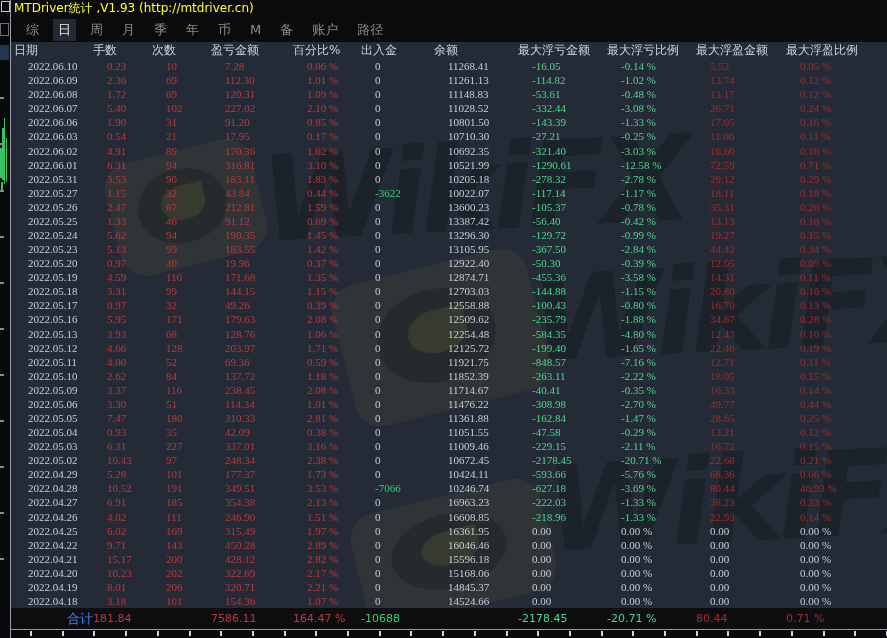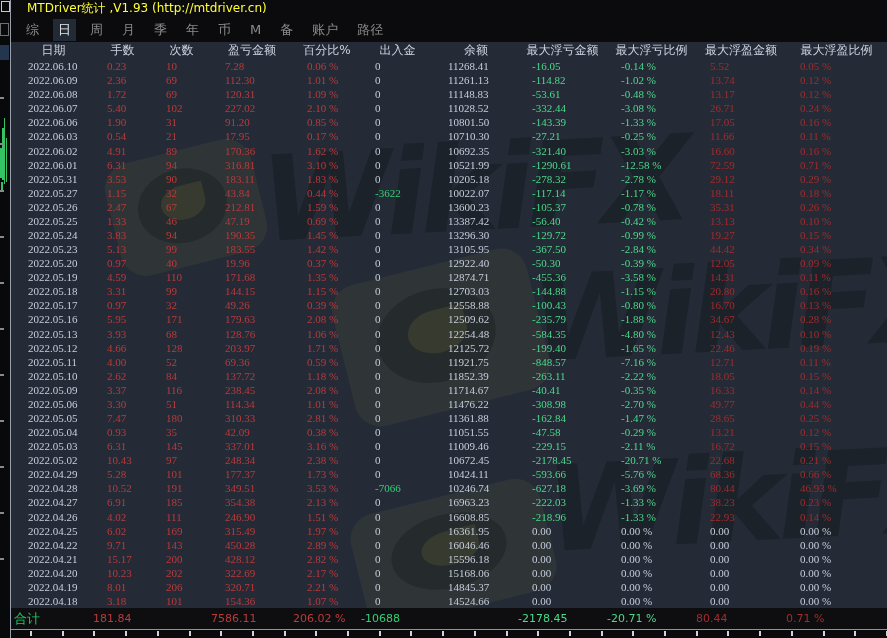--- a/index.html
+++ b/index.html
@@ -11,45 +11,45 @@
   .ls-icon1{position:absolute;left:1px;top:1px;width:7px;height:9px;border:1px solid #c8c8c8;}
   .ls-icon2{position:absolute;left:0;top:23px;width:7px;height:11px;border:1px solid #6f6f6f;}
   .ls-blue{position:absolute;left:0;top:45px;width:9px;height:15px;background:#24364f;}
   .ls-dash{position:absolute;left:0;width:4px;height:2px;background:#8a8a8a;}
   .ls-bar{position:absolute;background:#35c463;}
 
   
   .window{position:absolute;left:10px;top:0;width:877px;height:638px;
           background:#242b37;border-left:1px solid #99a0ab;box-sizing:border-box;}
   .title-bar{position:absolute;left:0;top:0;right:0;height:17px;background:#0b0b0d;
-             color:var(--title_yellow);font-size:12px;line-height:17px;padding-left:16px;white-space:nowrap;}
+             color:var(--title_yellow);font-size:12px;line-height:17px;padding-left:3px;white-space:nowrap;}
   .menu-bar{position:absolute;left:0;top:17px;right:0;height:25px;background:#0b0b0d;
             display:flex;align-items:center;gap:9px;padding-left:10px;}
   .menu-item{color:#8a8a8a;font-size:13px;padding:2px 5px;cursor:default;}
   .menu-item.selected{background:#222a36;color:#e8e8e8;}
 
   
   .grid-row{display:grid;padding-left:3px;
     grid-template-columns:79px 59px 59px 82px 68px 73px 84px 89px 89px 90px 1fr;}
   .header-row{position:absolute;left:0;top:42px;right:0;height:17px;
-              font-size:12px;color:#ccd3e0;line-height:17px;text-align:center;}
+              font-size:12px;color:#ccd3e0;line-height:17px;}
   .tbody{position:absolute;left:0;top:59px;right:0;height:549px;display:flex;flex-direction:column;}
   .trow{flex:1 1 auto;font-size:11px;display:grid;align-items:center;padding-left:17px;
     grid-template-columns:79px 59px 59px 82px 68px 73px 84px 89px 89px 90px 1fr;font-family:Liberation Serif, serif;}
   .cell{white-space:nowrap;overflow:hidden;}
   .date{color:#c6cedd;}
   .neutral{color:#c6cedd;}
   .red{color:var(--red);}
   .red2{color:var(--dark_red);}
   .green{color:var(--green);}
   .green2{color:var(--green2);}
   .footer-row{position:absolute;left:0;top:608px;right:0;height:21px;background:#0e0e10;
               font-size:11px;align-items:center;display:grid;padding-left:3px;
               grid-template-columns:79px 59px 59px 82px 68px 73px 84px 89px 89px 90px 1fr;}
-  .flabel{color:#22c55e;font-size:13px;text-align:left;}
+  .flabel{color:#3b82f6;font-size:13px;text-align:right;}
 
   
   .tick-strip{position:absolute;left:0;top:629px;width:887px;height:9px;background:#0a0a0c;
               border-top:1px solid #8d939e;box-sizing:border-box;}
   .tick-strip::after{content:"";position:absolute;left:19px;top:1px;right:0;height:5px;
      background:repeating-linear-gradient(90deg,#cfd4da 0 2px,transparent 2px 31.7px);}
 
   
   .wm-tile{position:absolute;border-radius:26px;background:rgba(140,125,62,0.11);
            transform:rotate(-14deg);}
@@ -266,32 +266,32 @@
         <span class="cell c6 neutral">13600.23</span>
         <span class="cell c7 green">-105.37</span>
         <span class="cell c8 green">-0.78 %</span>
         <span class="cell c9 red2">35.31</span>
         <span class="cell c10 red2">0.26 %</span>
       </div>
       <div class="trow">
         <span class="cell c0 date">2022.05.25</span>
         <span class="cell c1 red">1.33</span>
         <span class="cell c2 red">46</span>
-        <span class="cell c3 red">47.19</span>
+        <span class="cell c3 red">91.12</span>
         <span class="cell c4 red">0.69 %</span>
         <span class="cell c5 neutral">0</span>
         <span class="cell c6 neutral">13387.42</span>
         <span class="cell c7 green">-56.40</span>
         <span class="cell c8 green">-0.42 %</span>
         <span class="cell c9 red2">13.13</span>
         <span class="cell c10 red2">0.10 %</span>
       </div>
       <div class="trow">
         <span class="cell c0 date">2022.05.24</span>
-        <span class="cell c1 red">3.83</span>
+        <span class="cell c1 red">5.62</span>
         <span class="cell c2 red">94</span>
         <span class="cell c3 red">190.35</span>
         <span class="cell c4 red">1.45 %</span>
         <span class="cell c5 neutral">0</span>
         <span class="cell c6 neutral">13296.30</span>
         <span class="cell c7 green">-129.72</span>
         <span class="cell c8 green">-0.99 %</span>
         <span class="cell c9 red2">19.27</span>
         <span class="cell c10 red2">0.15 %</span>
       </div>
@@ -473,21 +473,21 @@
         <span class="cell c5 neutral">0</span>
         <span class="cell c6 neutral">11051.55</span>
         <span class="cell c7 green">-47.58</span>
         <span class="cell c8 green">-0.29 %</span>
         <span class="cell c9 red2">13.21</span>
         <span class="cell c10 red2">0.12 %</span>
       </div>
       <div class="trow">
         <span class="cell c0 date">2022.05.03</span>
         <span class="cell c1 red">6.31</span>
-        <span class="cell c2 red">145</span>
+        <span class="cell c2 red">227</span>
         <span class="cell c3 red">337.01</span>
         <span class="cell c4 red">3.16 %</span>
         <span class="cell c5 neutral">0</span>
         <span class="cell c6 neutral">11009.46</span>
         <span class="cell c7 green">-229.15</span>
         <span class="cell c8 green">-2.11 %</span>
         <span class="cell c9 red2">16.72</span>
         <span class="cell c10 red2">0.15 %</span>
       </div>
       <div class="trow">
@@ -632,21 +632,21 @@
         <span class="cell c8 neutral">0.00 %</span>
         <span class="cell c9 neutral">0.00</span>
         <span class="cell c10 neutral">0.00 %</span>
       </div>
     </div>
   <div class="footer-row">
       <span class="cell c0 flabel">合计</span>
       <span class="cell c1 red">181.84</span>
       <span class="cell c2 red"></span>
       <span class="cell c3 red">7586.11</span>
-      <span class="cell c4 red">206.02 %</span>
+      <span class="cell c4 red">164.47 %</span>
       <span class="cell c5 green2">-10688</span>
       <span class="cell c6 neutral"></span>
       <span class="cell c7 green">-2178.45</span>
       <span class="cell c8 green">-20.71 %</span>
       <span class="cell c9 red2">80.44</span>
       <span class="cell c10 red2">0.71 %</span>
     </div>
 
   <div class="tick-strip"></div>
 </div>

